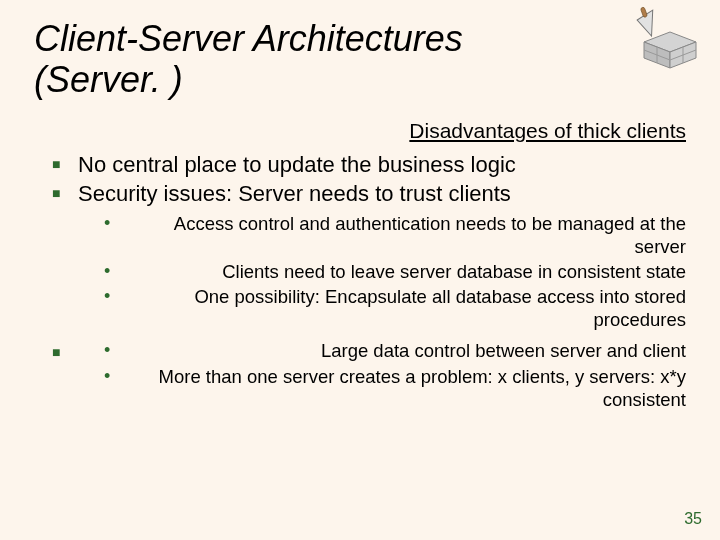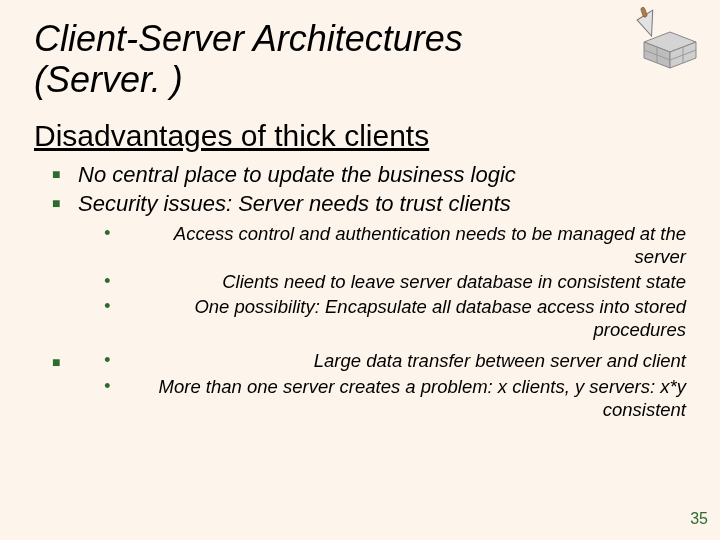--- a/index.html
+++ b/index.html
@@ -18,37 +18,37 @@
     padding: 18px 34px 0 34px;
   }
   .title {
     font-style: italic;
     font-size: 36px;
     line-height: 1.15;
     margin: 0 0 18px 0;
     font-weight: normal;
   }
   .section-heading {
-    font-size: 30px;
+    font-size: 21px;
     text-decoration: underline;
     margin: 0 0 8px 0;
     font-weight: normal;
+    text-align: right;
   }
   ul.square {
     list-style: none;
     padding-left: 44px;
     margin: 4px 0 0 0;
   }
   ul.square > li {
     position: relative;
     font-size: 22px;
     line-height: 1.25;
     color: #000;
     margin: 2px 0;
-    font-style: italic;
   }
   ul.square > li::before {
     content: "■";
     position: absolute;
     left: -26px;
     top: 0;
     color: #2e6b2e;
     font-size: 14px;
     line-height: 26px;
   }
@@ -69,21 +69,21 @@
     content: "•";
     position: absolute;
     left: -20px;
     top: 0;
     color: #2e6b2e;
     font-size: 18px;
     line-height: 22px;
   }
   .pagenum {
     position: absolute;
-    right: 12px;
+    right: 18px;
     bottom: 12px;
     font-size: 16px;
     color: #2e6b2e;
   }
   .corner-art {
     position: absolute;
     top: 6px;
     right: 14px;
     width: 82px;
     height: 64px;
@@ -123,20 +123,20 @@
     <li>
       <span>Security issues: Server needs to trust clients</span>
       <ul class="dot">
         <li>Access control and authentication needs to be managed at the server</li>
         <li>Clients need to leave server database in consistent state</li>
         <li>One possibility: Encapsulate all database access into stored procedures</li>
       </ul>
     </li>
     <li>
       <ul class="dot">
-        <li>Large data transfer between server and client</li>
+        <li>Large data control between server and client</li>
         <li>More than one server creates a problem: x clients, y servers: x*y consistent</li>
       </ul>
     </li>
   </ul>
 </div>
 
 <div class="pagenum">35</div>
 
 </body></html>

